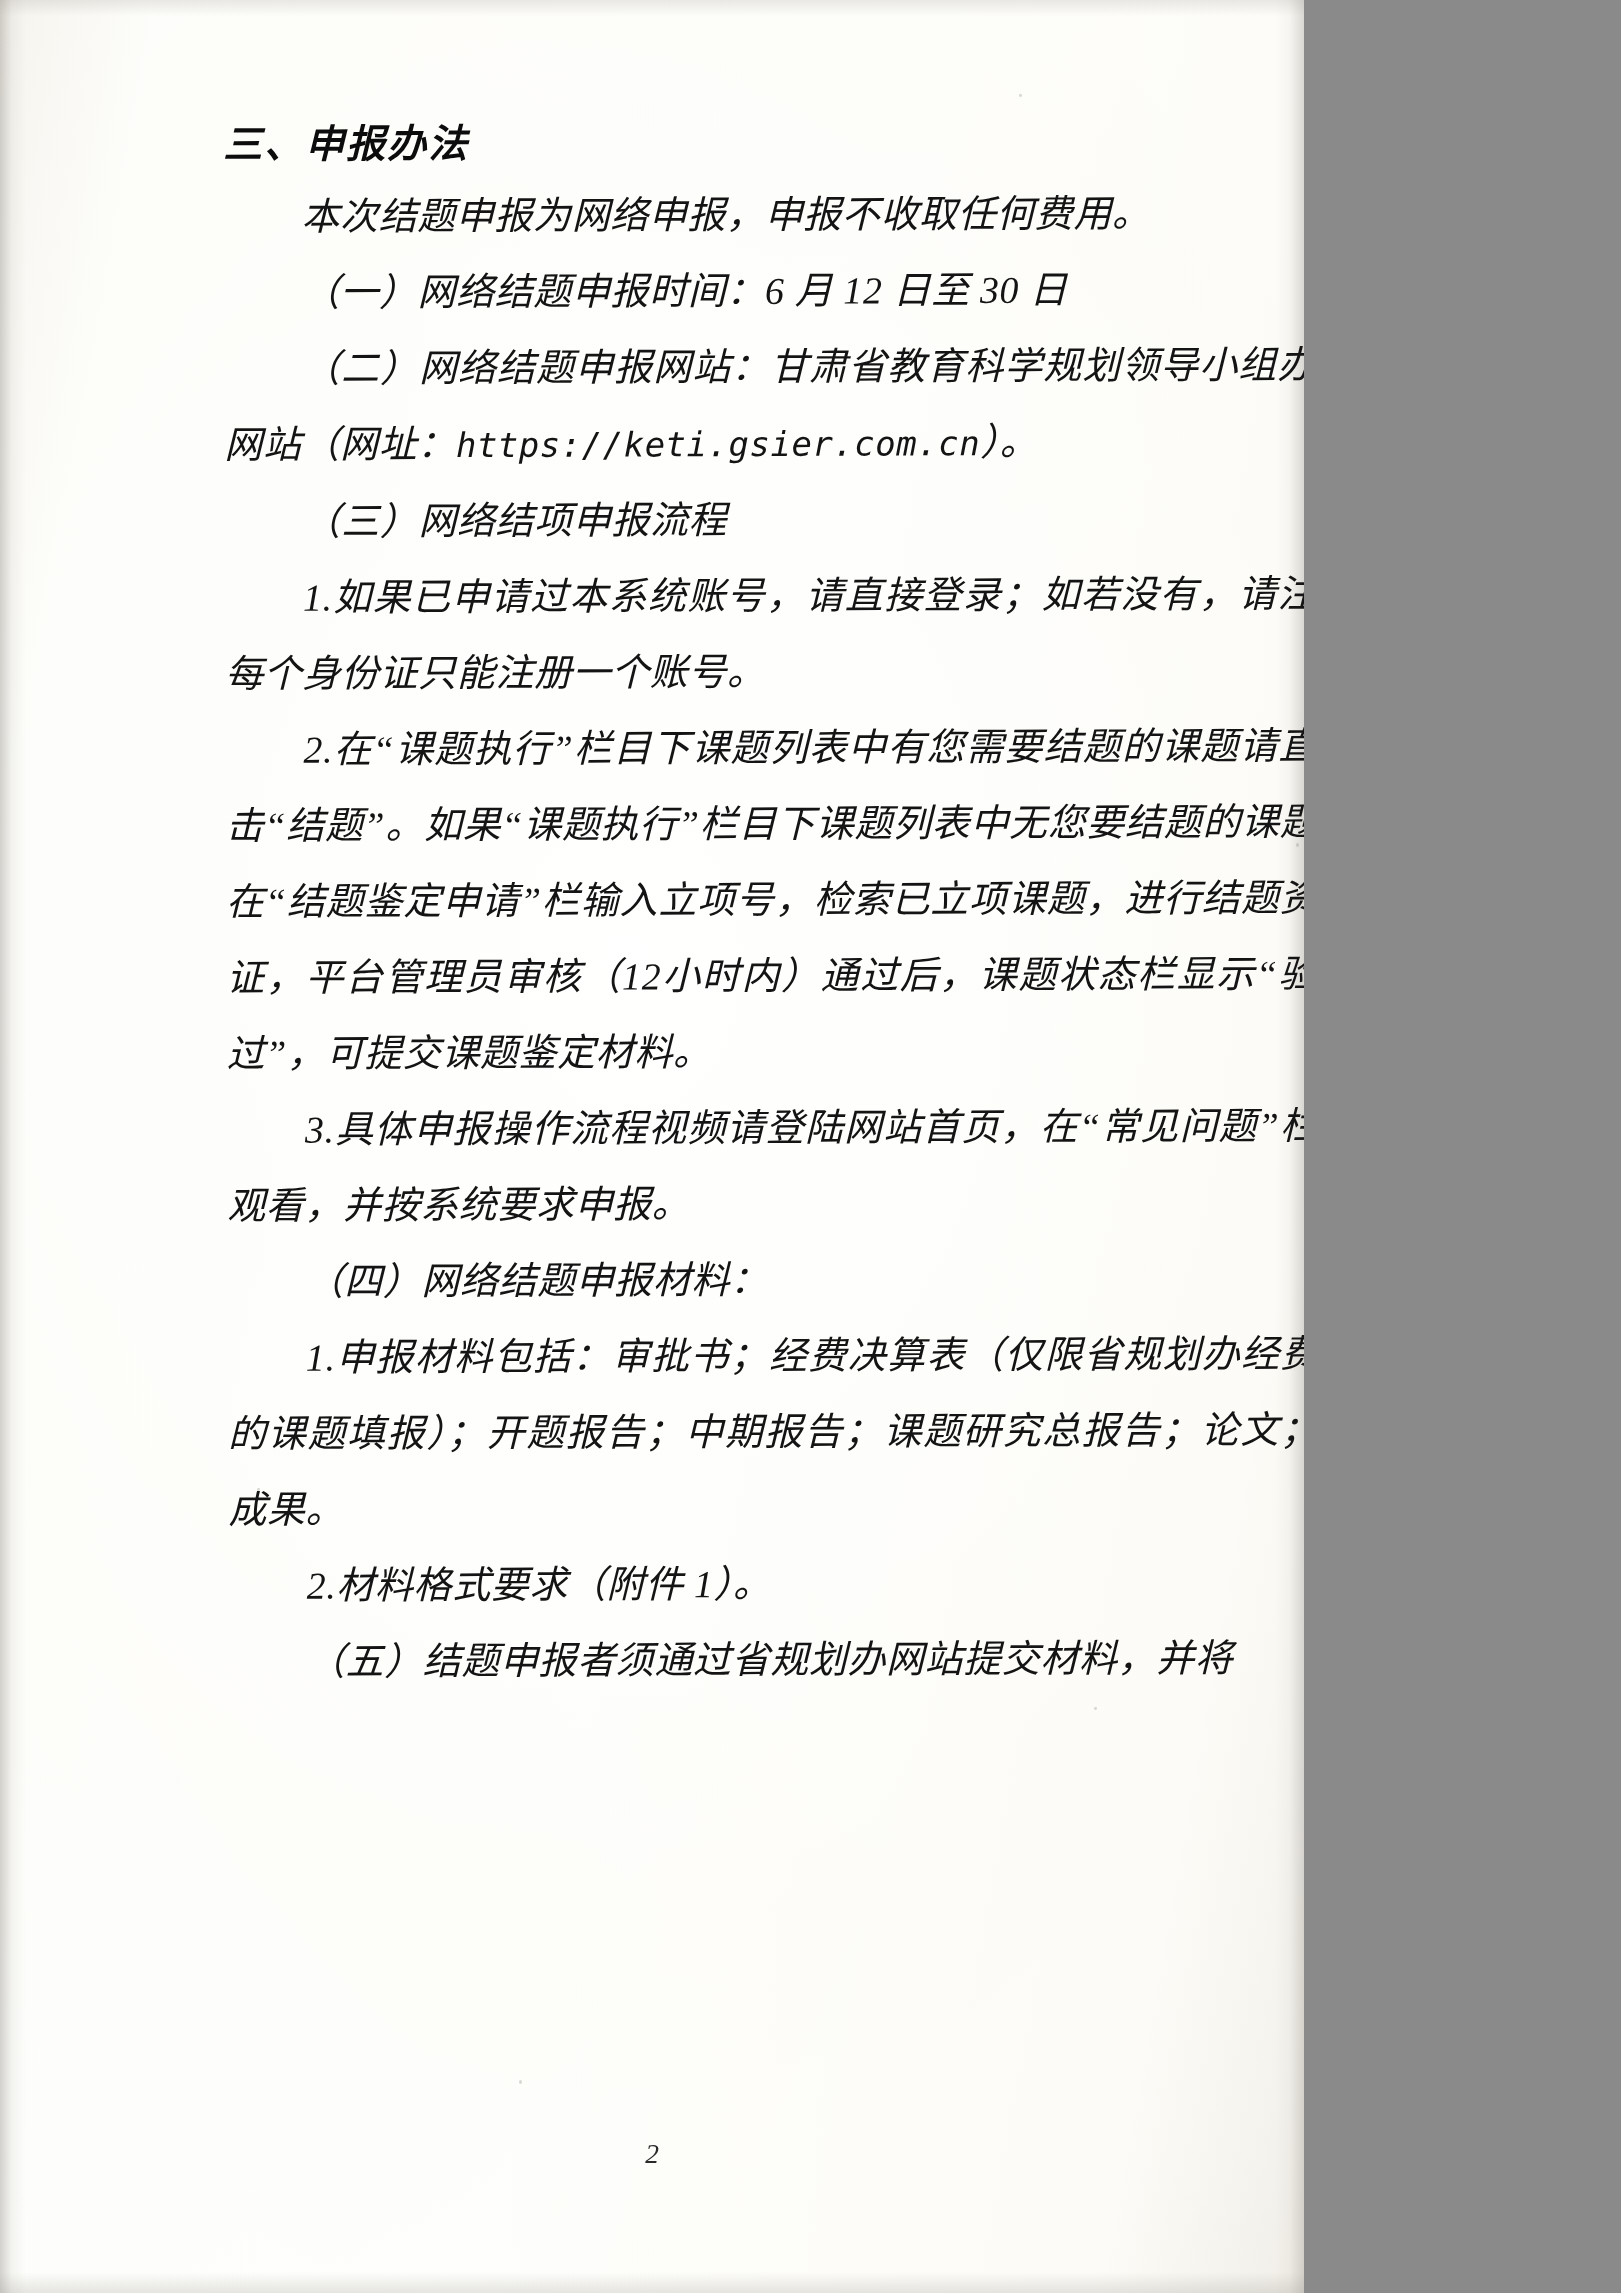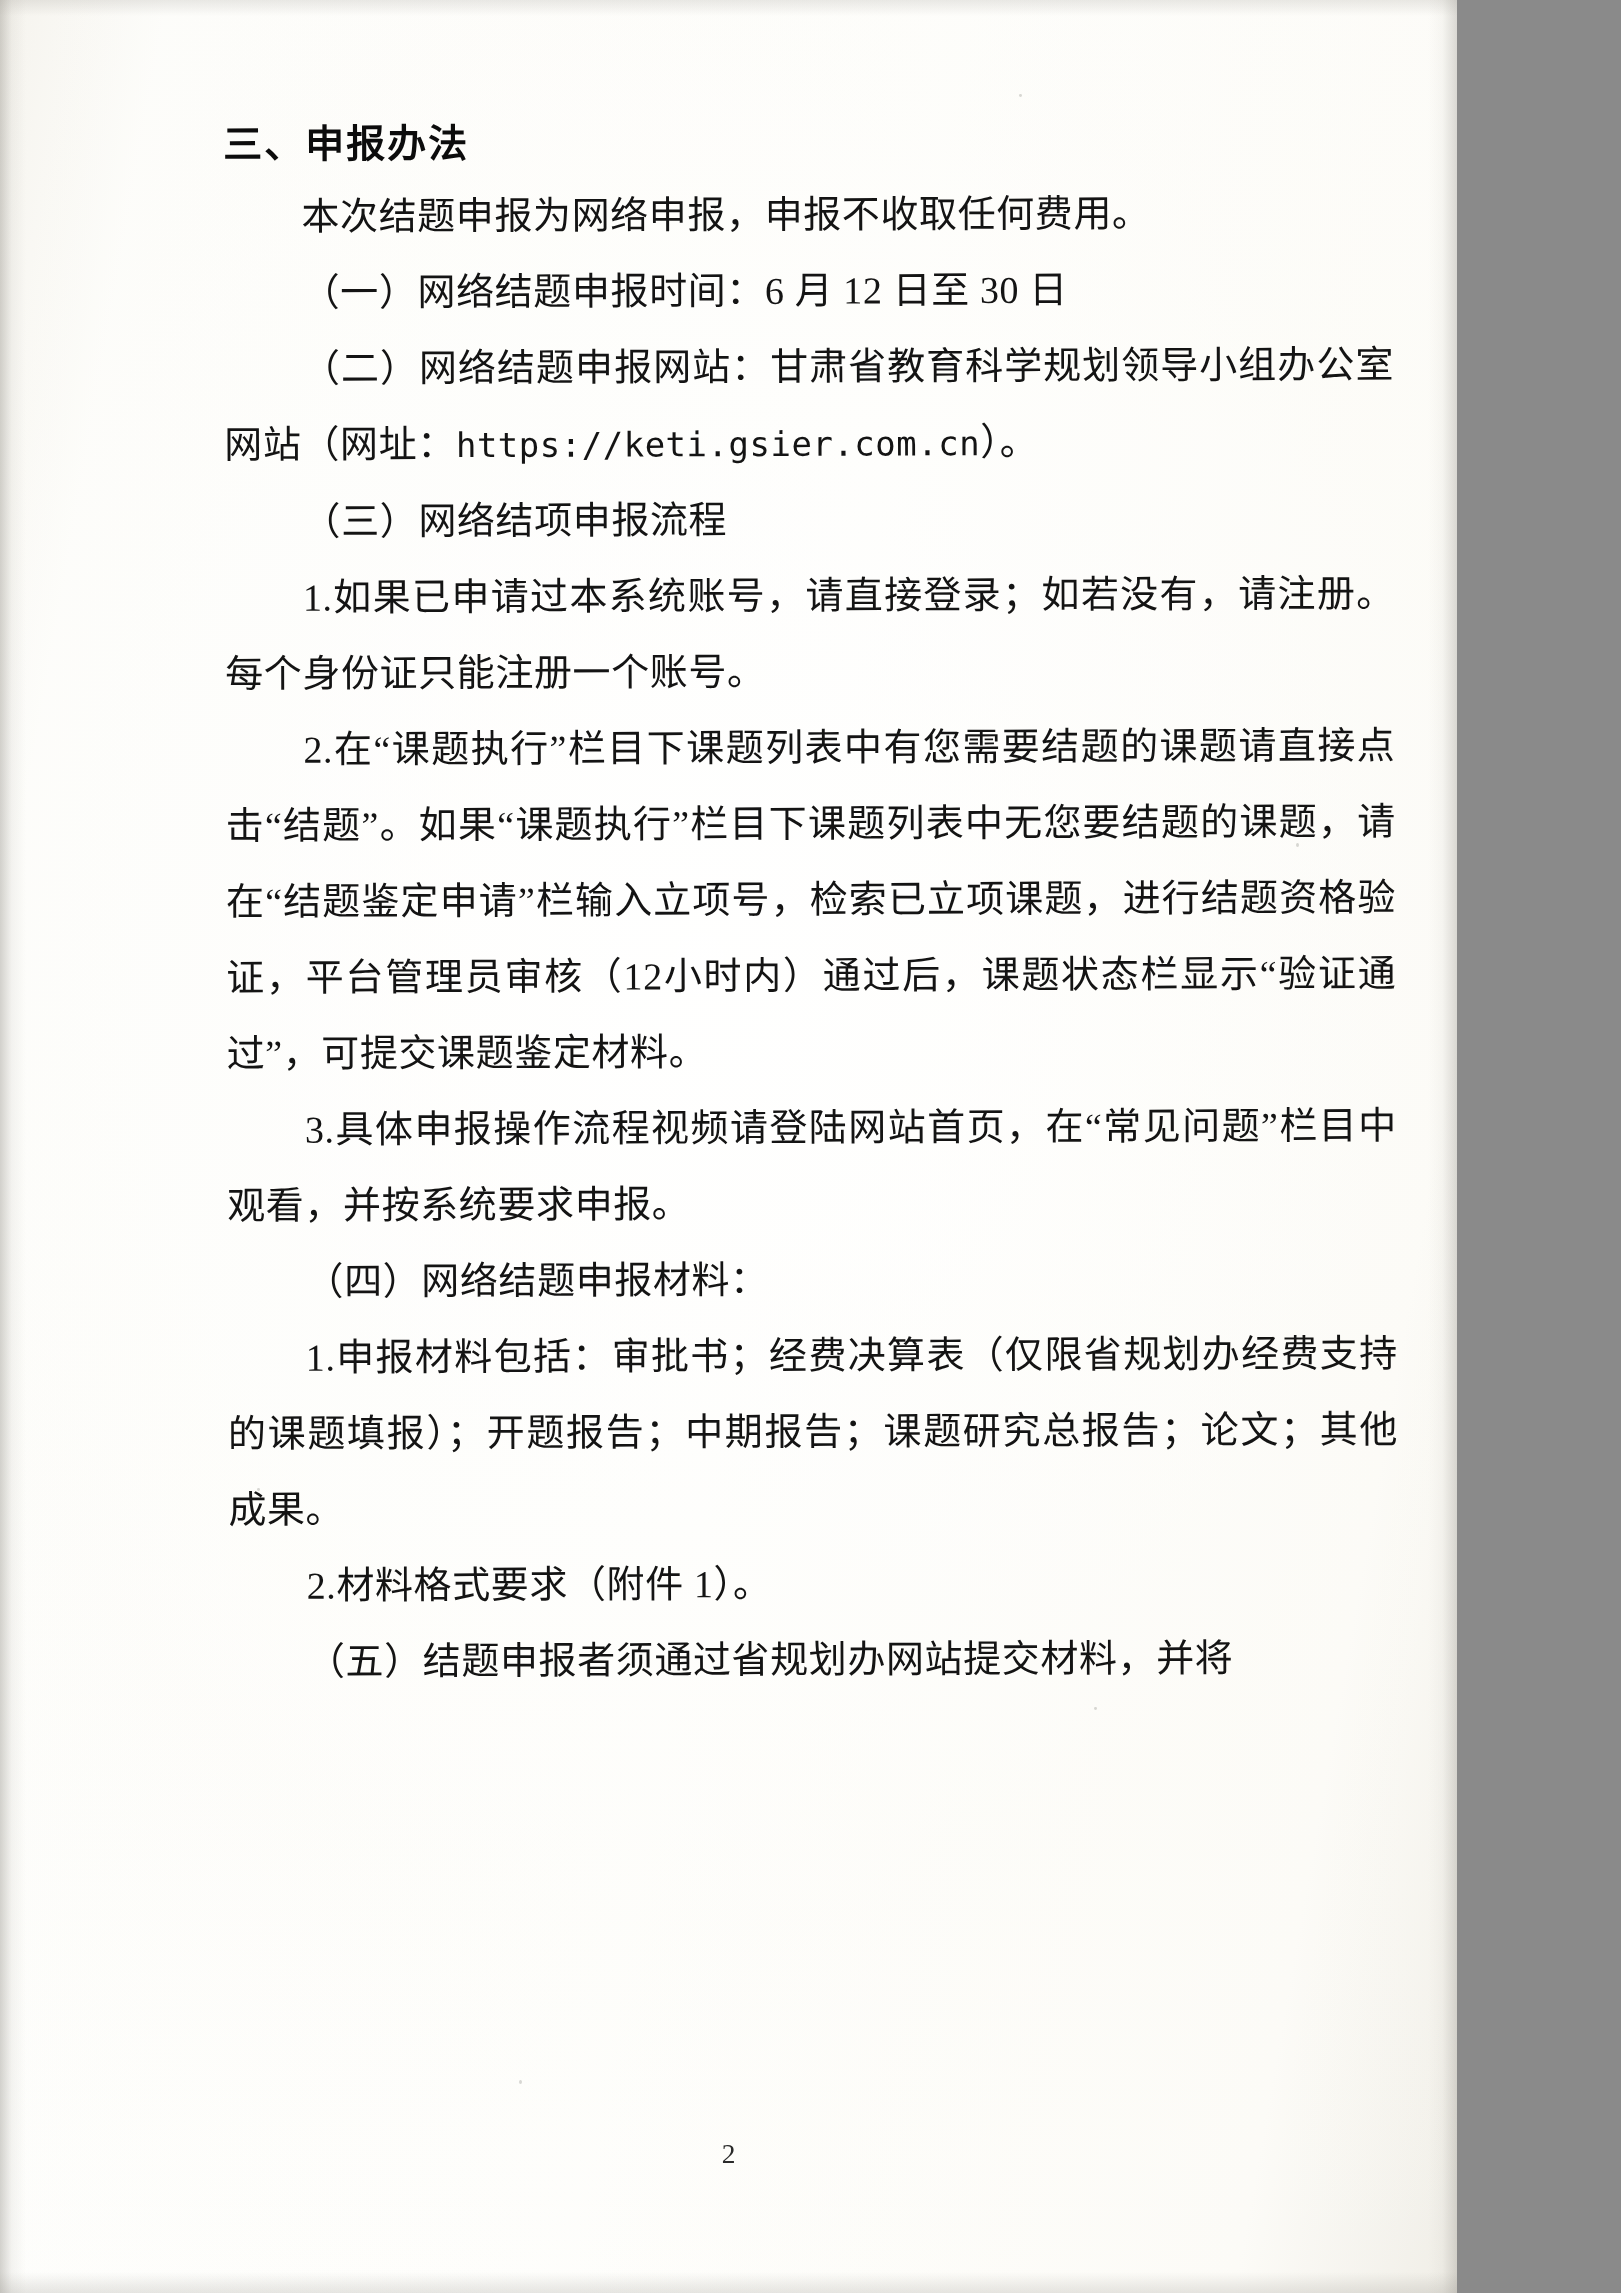--- a/index.html
+++ b/index.html
@@ -3,26 +3,27 @@
 <meta charset="utf-8">
 <title>申报办法</title>
 <style>
   html, body {
     margin: 0;
     padding: 0;
     background: #8a8a8a;
   }
   .page {
     position: relative;
-    width: 1457px;
+    width: 1304px;
     height: 2294px;
     background: #14b8a6;
     overflow: hidden;
     box-sizing: border-box;
     font-family: "Liberation Serif", "DejaVu Serif", serif;
+    font-style: italic;
   }
 
   
   .paper-tone {
     position: absolute;
     inset: 0;
     background:
       radial-gradient(ellipse 90% 70% at 48% 42%, rgba(255,255,255,0.85) 0%, rgba(252,251,246,0.3) 60%, rgba(246,244,238,0) 100%),
       linear-gradient(100deg, #f4f2ec 0%, #fdfdfb 9%, #fefefc 52%, #fcfbf7 88%, #f0eee7 100%);
     pointer-events: none;

